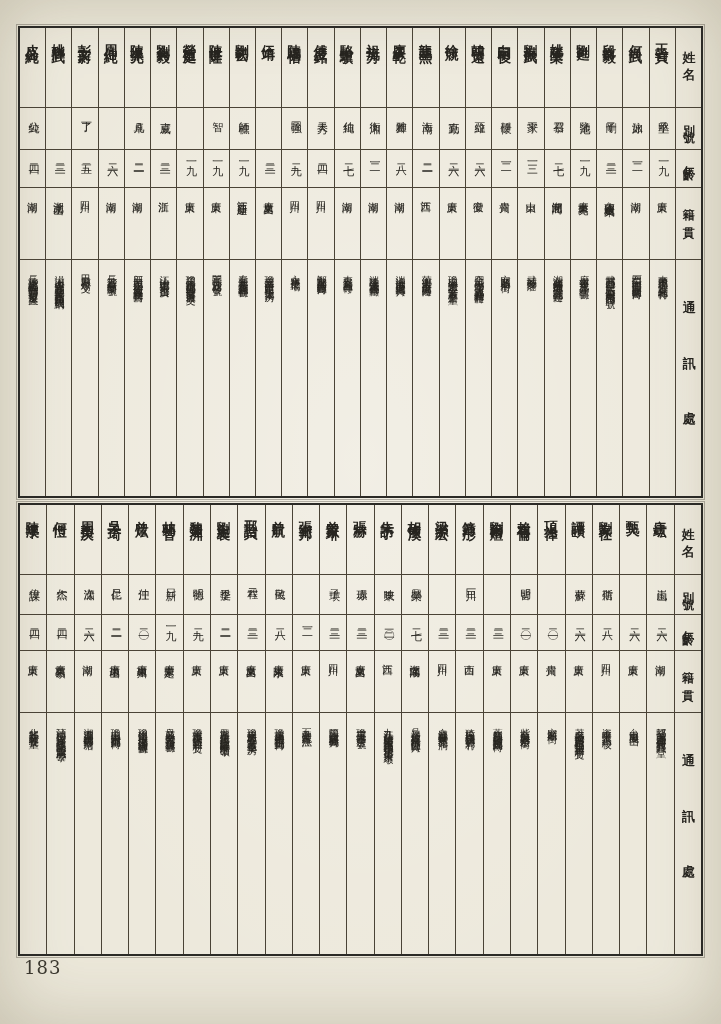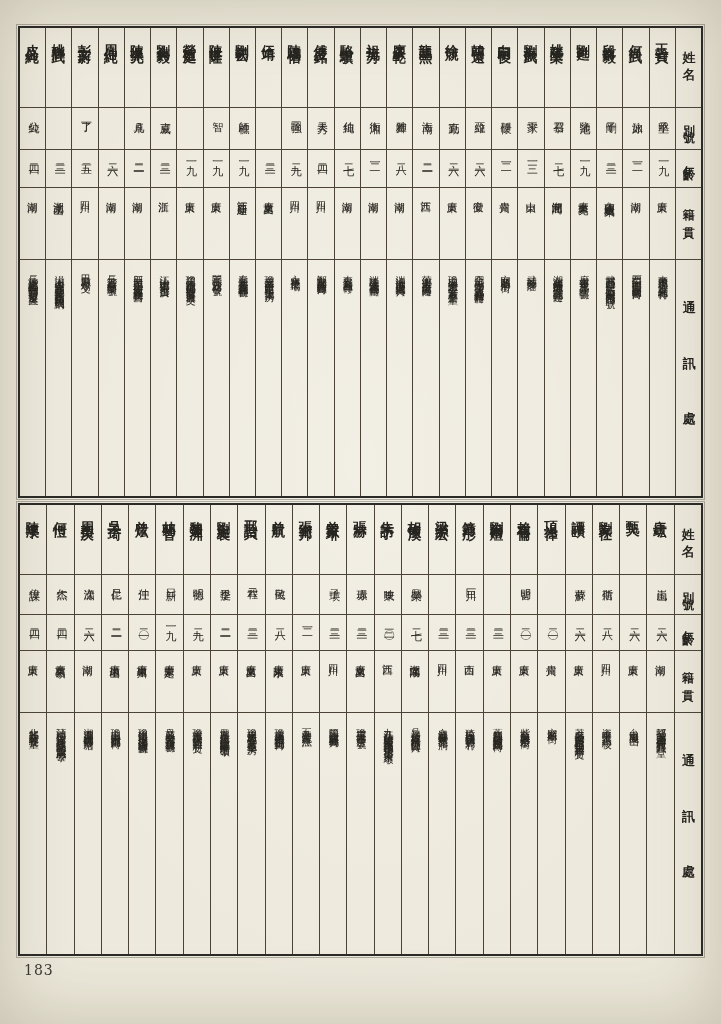--- a/index.html
+++ b/index.html
@@ -85,21 +85,21 @@
   .head .c-name .v{font-size:13px;letter-spacing:16px;padding-top:8px;}
   .head .c-alias .v{font-size:12px;letter-spacing:6px;padding-top:2px;}
   .head .c-age .v{font-size:12px;letter-spacing:4px;}
   .head .c-origin .v{font-size:12px;letter-spacing:18px;padding-top:6px;}
   .head .c-address .v{font-size:13px;letter-spacing:56px;padding-top:22px;}
 
   .pageno{
     position:absolute;
     left:24px;
     bottom:46px;
-    font-size:14px;
+    font-size:18px;
     color:#3a372e;
     font-family:"DejaVu Serif","Liberation Serif",serif;
     letter-spacing:1px;
   }
 </style>
 </head>
 <body>
 
 <div class="sheet">
   <div class="band b0">

